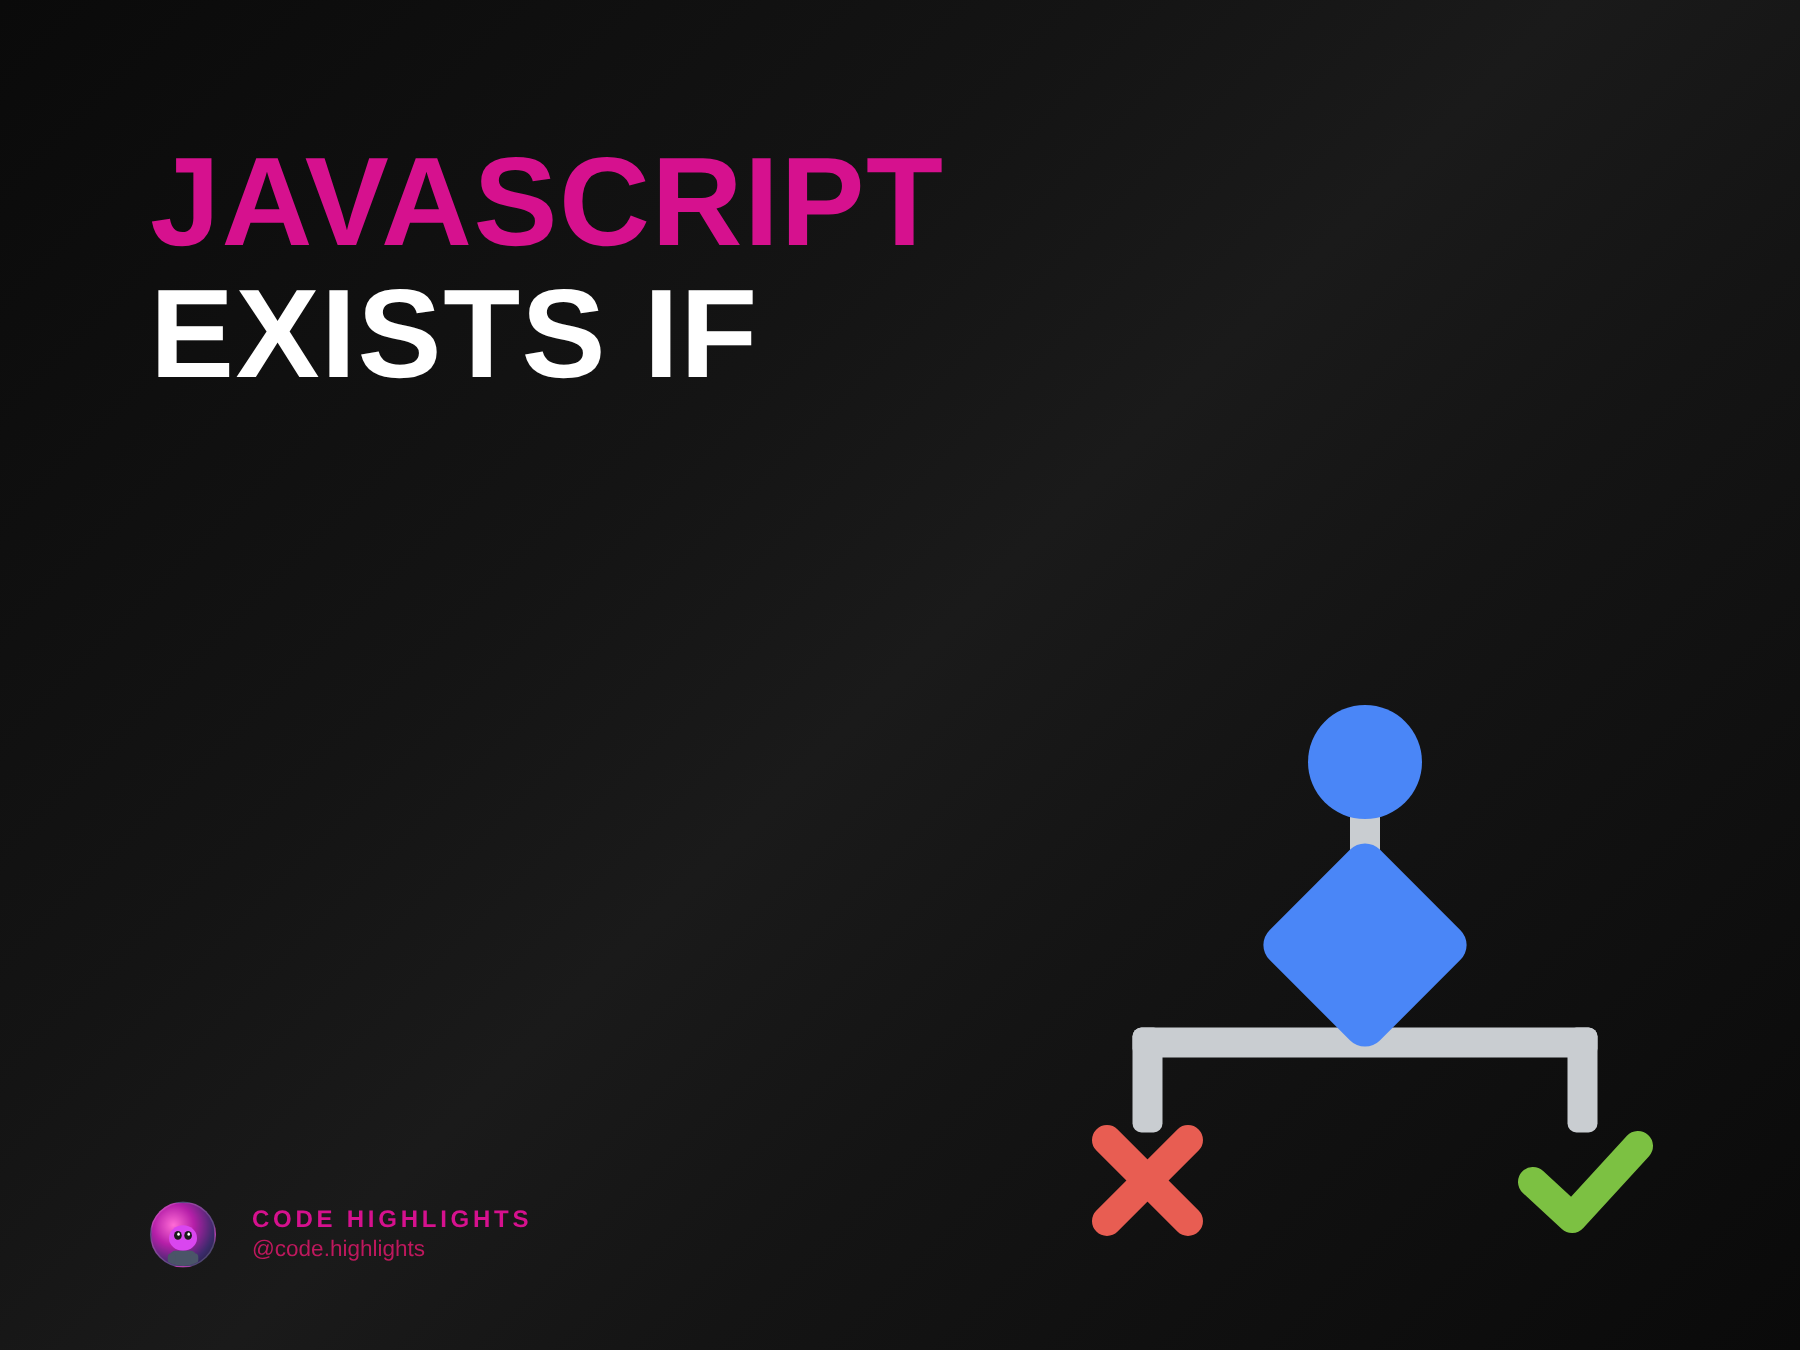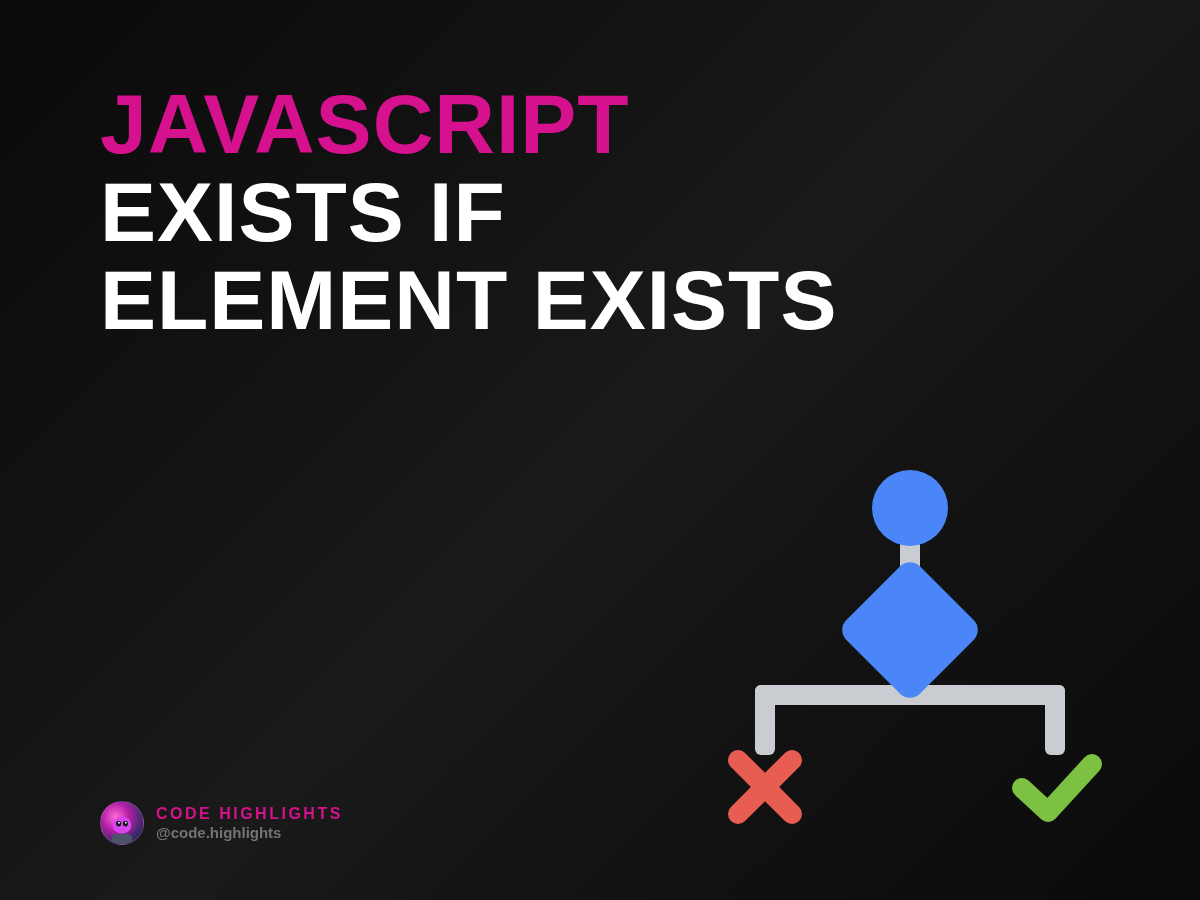--- a/index.html
+++ b/index.html
@@ -6,39 +6,39 @@
   body {
     width: 1200px;
     height: 900px;
     background: linear-gradient(135deg, #0a0a0a 0%, #141414 35%, #1a1a1a 50%, #141414 65%, #0a0a0a 100%);
     font-family: -apple-system, BlinkMacSystemFont, "Segoe UI", Arial, sans-serif;
     position: relative;
     overflow: hidden;
   }
   .title-block {
     position: absolute;
-    top: 80px;
+    top: 90px;
     left: 100px;
   }
   .title-line {
     font-weight: 900;
     font-size: 84px;
     line-height: 1.05;
     letter-spacing: 1px;
     font-family: Arial Black, Arial, sans-serif;
   }
   .title-accent { color: #d6118e; }
   .title-white { color: #ffffff; }
   .attribution {
     position: absolute;
     left: 100px;
     bottom: 55px;
     display: flex;
     align-items: center;
-    gap: 12px;
+    gap: 24px;
   }
   .avatar {
     width: 44px;
     height: 44px;
     border-radius: 50%;
     background: radial-gradient(circle at 35% 35%, #ff6bd6 0%, #b51fa8 35%, #3a2a6a 70%, #1a1a2a 100%);
     border: 1px solid rgba(255,255,255,0.15);
     display: flex;
     align-items: flex-end;
     justify-content: center;
@@ -47,39 +47,38 @@
   .avatar svg { width: 34px; height: 34px; }
   .attr-text { display: flex; flex-direction: column; line-height: 1.2; }
   .brand {
     color: #d6118e;
     font-weight: 800;
     font-size: 16px;
     letter-spacing: 2.5px;
     text-transform: uppercase;
   }
   .handle {
-    color: #737373;
+    color: #be185d;
     font-size: 15px;
-    font-weight: 700;
+    font-weight: 400;
   }
   .diagram {
     position: absolute;
     right: 80px;
     bottom: 60px;
     width: 420px;
     height: 380px;
   }
 </style>
 </head>
 <body>
 
 <div class="title-block">
   <div class="title-line title-accent">JAVASCRIPT</div>
   <div class="title-line title-white">EXISTS IF</div>
-  <div class="title-line title-white">ELEMENT EXISTS</div>
 </div>
 
 <div class="attribution">
   <div class="avatar">
     <svg viewBox="0 0 40 40">
       <ellipse cx="20" cy="18" rx="11" ry="10" fill="#d946ef"></ellipse>
       <ellipse cx="16" cy="16" rx="3" ry="3.5" fill="#1a1a1a"></ellipse>
       <ellipse cx="24" cy="16" rx="3" ry="3.5" fill="#1a1a1a"></ellipse>
       <ellipse cx="16.5" cy="15" rx="1" ry="1.2" fill="#fff"></ellipse>
       <ellipse cx="24.5" cy="15" rx="1" ry="1.2" fill="#fff"></ellipse>

